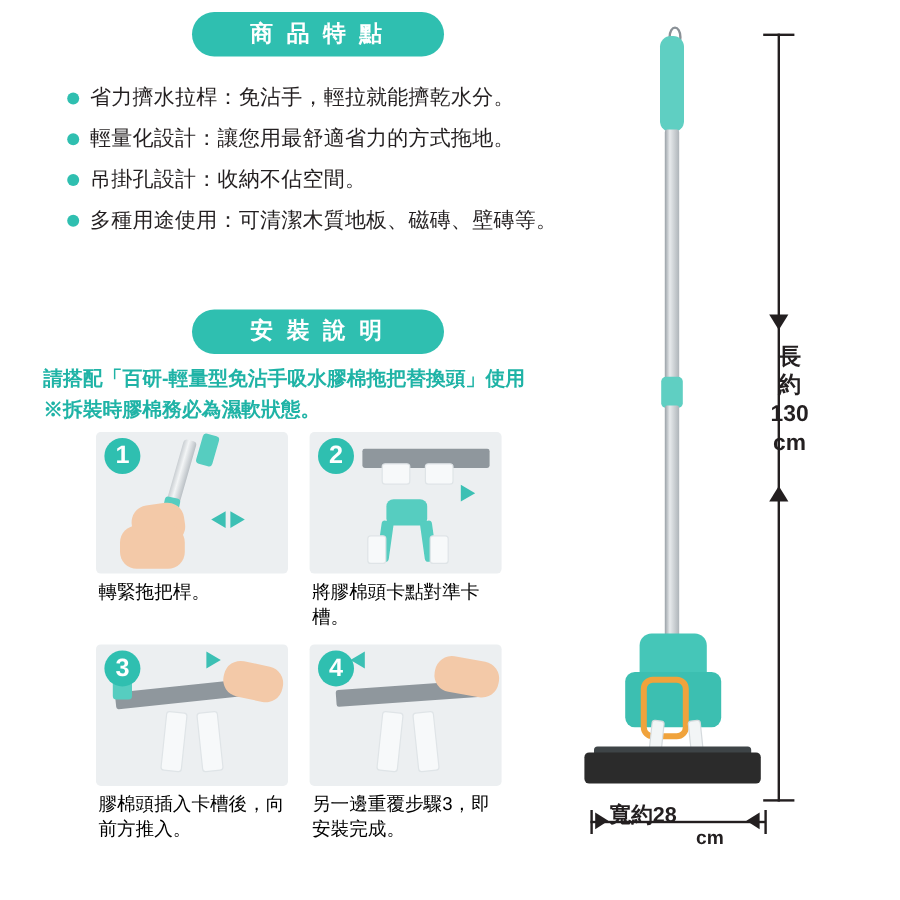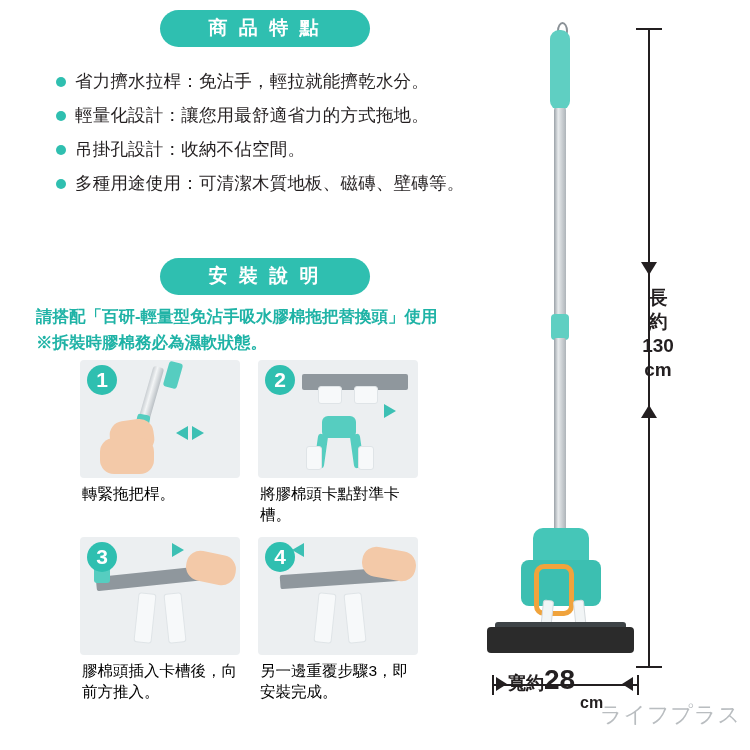--- a/index.html
+++ b/index.html
@@ -364,21 +364,21 @@
   .dim-h-label {
     position: absolute;
     left: 508px;
     top: 670px;
     font-size: 18px;
     font-weight: bold;
     color: #231f20;
     line-height: 19px;
     white-space: nowrap;
   }
-  .dim-h-label .num { font-size: 28px; }
+  .dim-h-label .num { font-size: 18px; }
   .dim-h-label .unit {
     display: block;
     margin-left: 72px;
     font-size: 16px;
   }
 
   .watermark {
     position: absolute;
     left: 600px;
     top: 700px;
@@ -523,15 +523,14 @@
     <div class="dim-h-capR"></div>
     <div class="dim-h-line"></div>
     <div class="arrow-right"></div>
     <div class="arrow-left"></div>
     <div class="dim-h-label">
       <span>寬約</span><span class="num">28</span>
       <span class="unit">cm</span>
     </div>
   </div>
 
-  <div class="watermark">ライフプラス</div>
 
 </div>
 
 </body></html>

